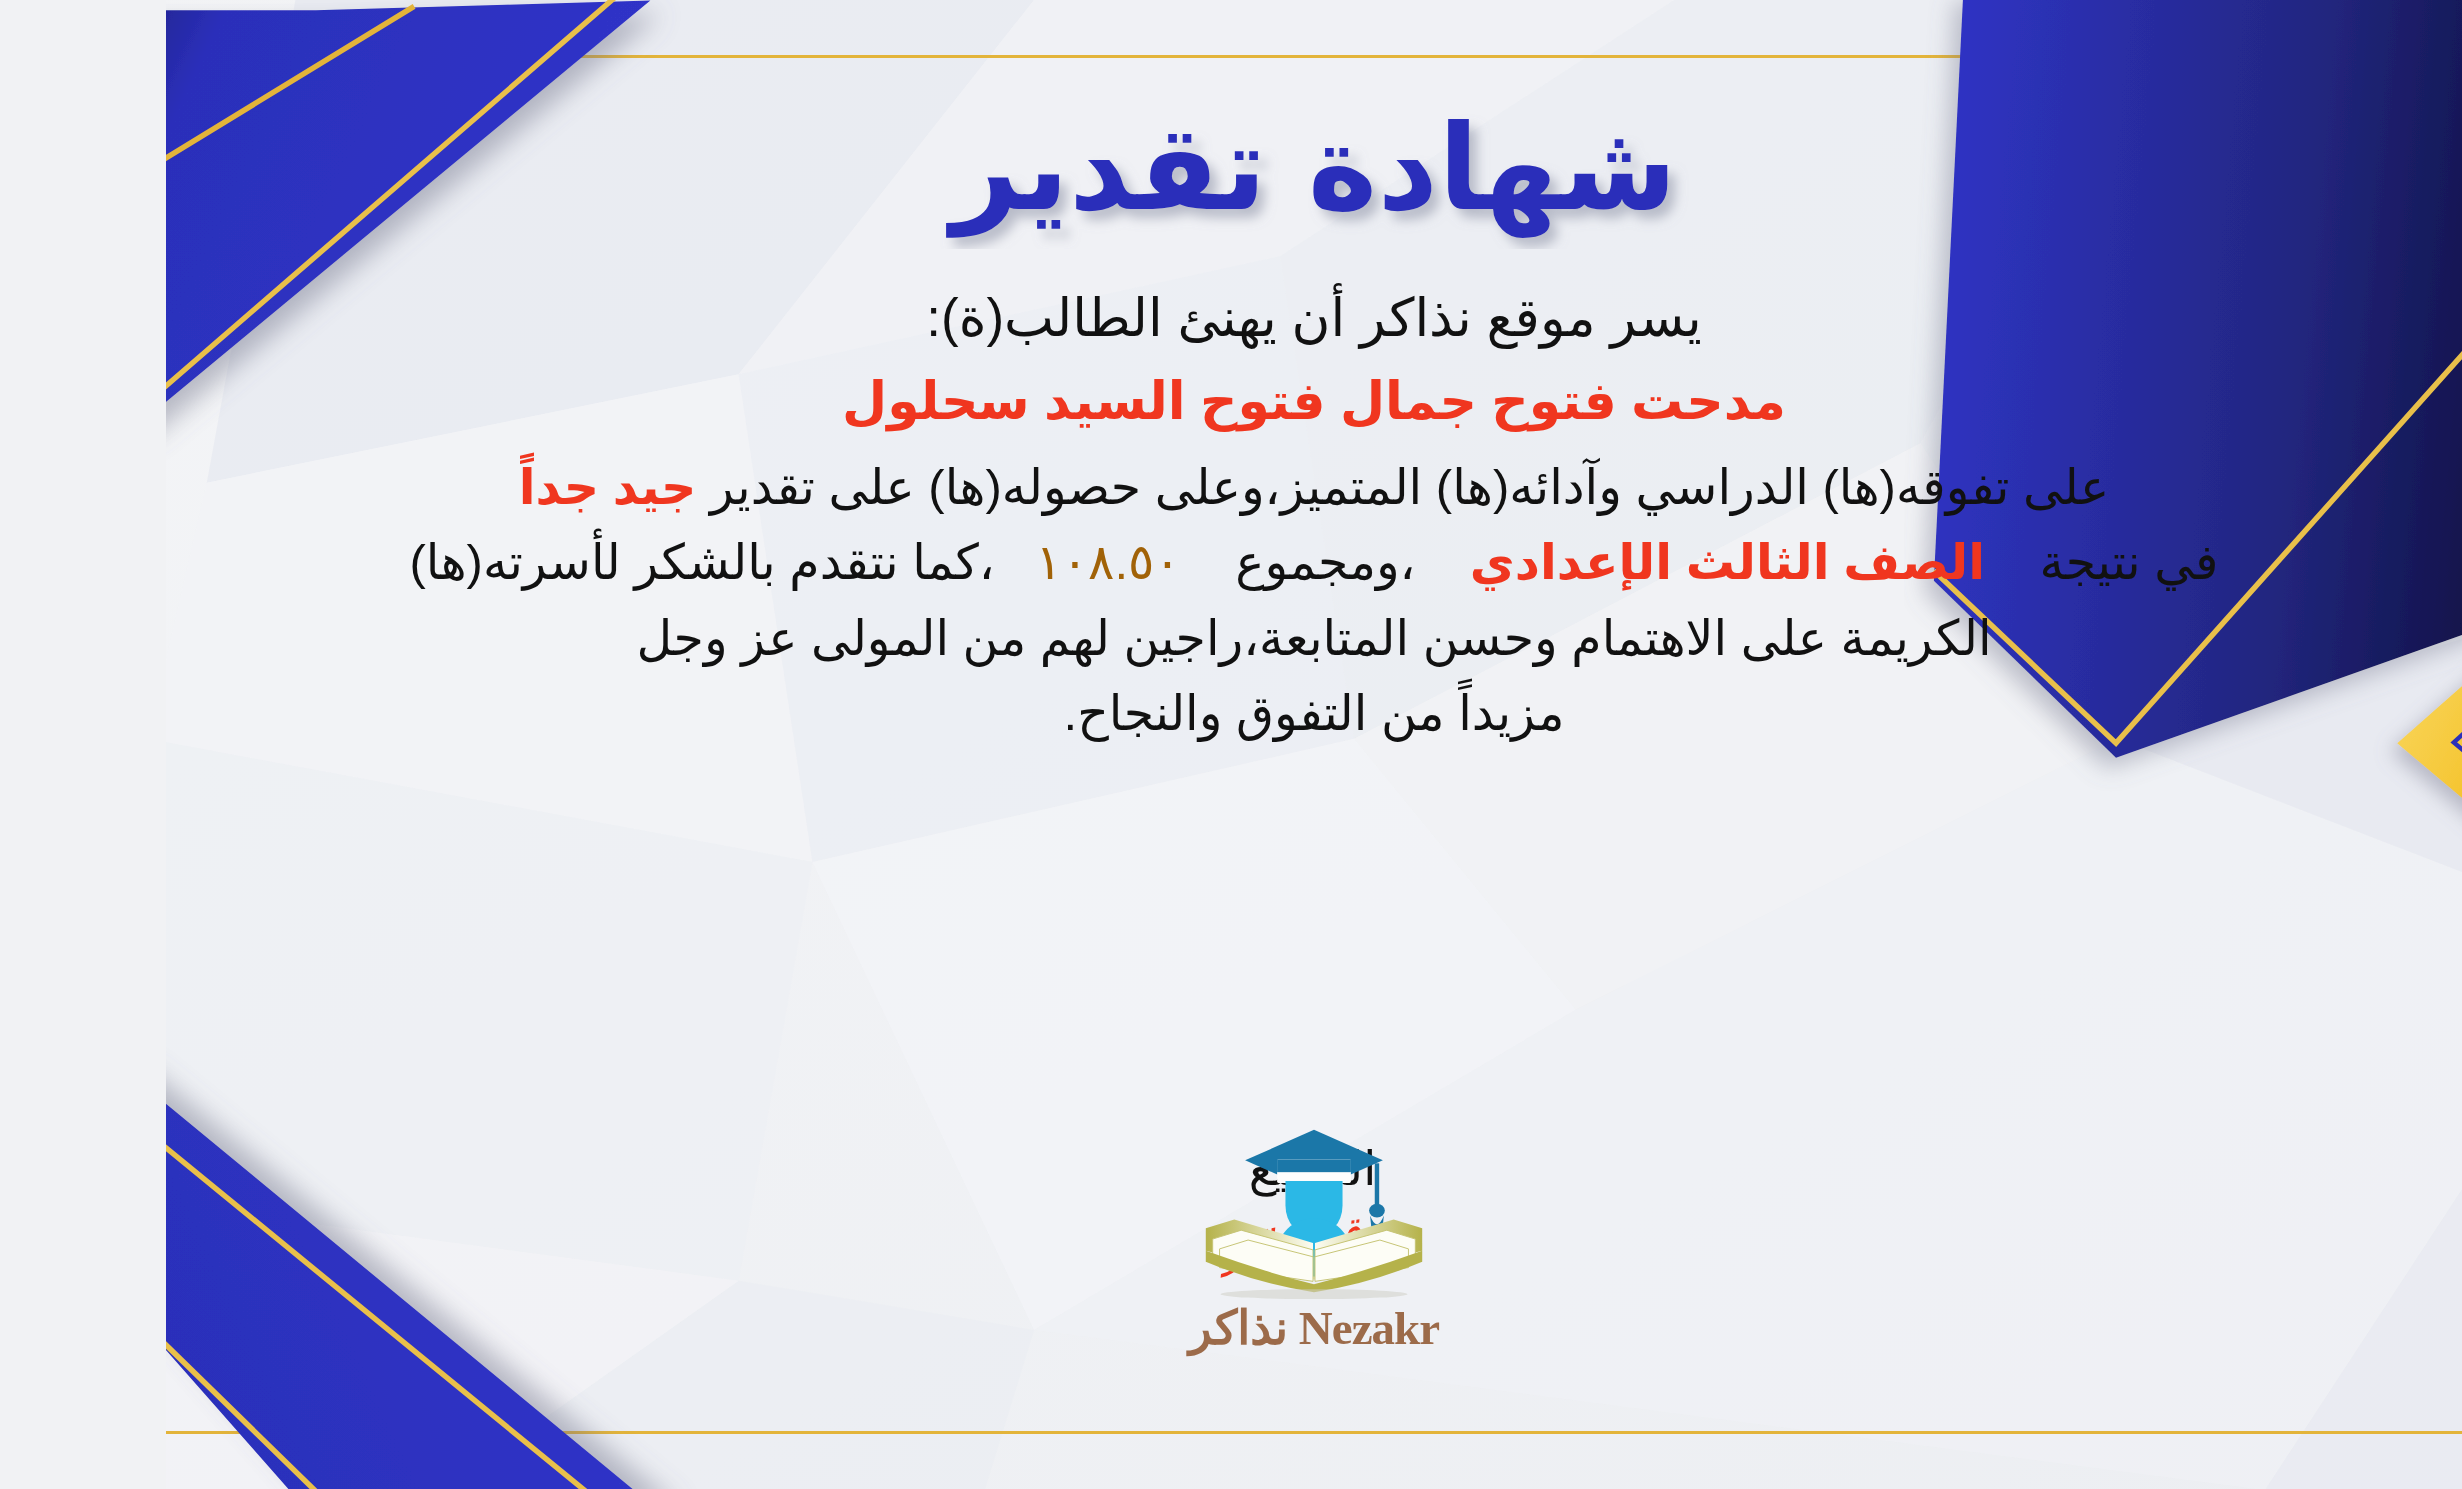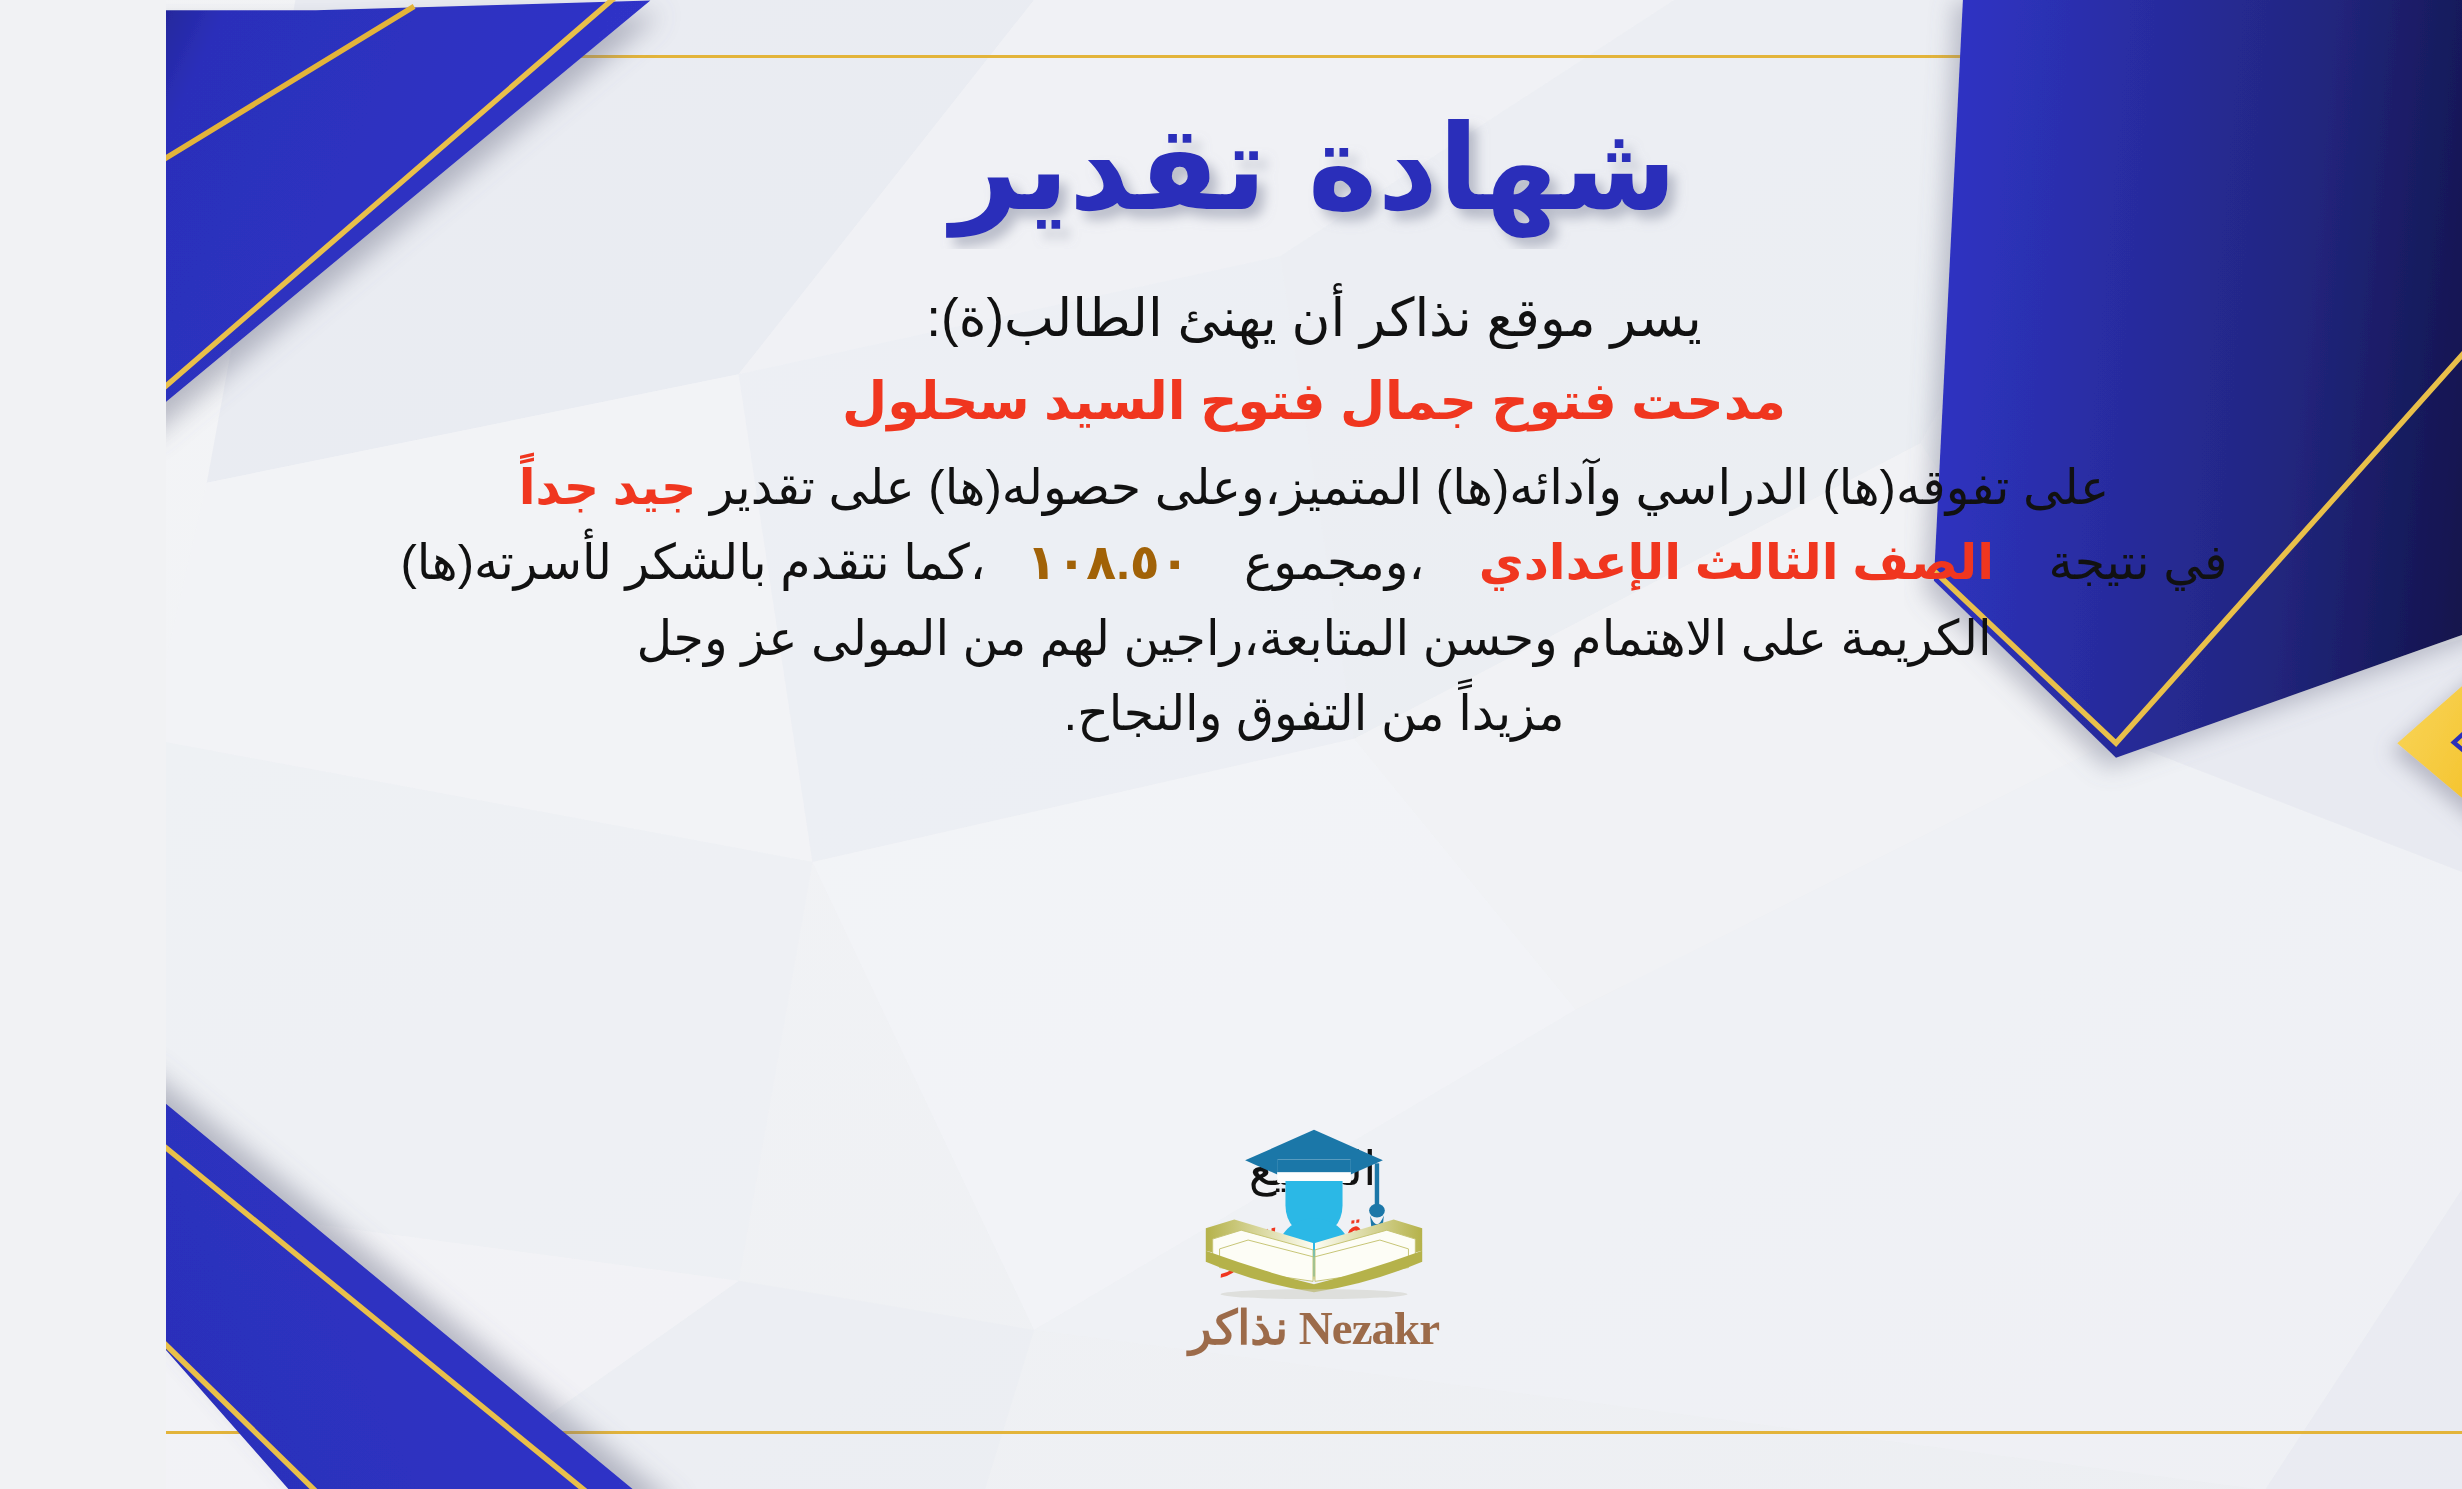--- a/index.html
+++ b/index.html
@@ -67,21 +67,21 @@
     color:#f0361f;
     font-weight:700;
     margin:4.9px 0 16.7px 0;
     line-height:1.3;
   }
   .line-3{font-size:49px;margin-bottom:5.9px;padding:0 39px;}
   .line-4{font-size:49px;margin-bottom:5.9px;padding:0 39px;}
   .line-5{font-size:49px;margin-bottom:5.9px;}
   .line-6{font-size:49px;margin-bottom:5.9px;}
   .hl{color:#f0361f;font-weight:700;}
-  .num{color:#a16207;font-weight:700;letter-spacing:1px;}
+  .num{color:#a16207;font-weight:400;letter-spacing:1px;}
   
   .footer{
     position:absolute;z-index:6;
     left:0;right:0;bottom:74px;
     height:305px;
   }
   .sig-block{
     position:absolute;
     right:1143px;
     top:29.5px;

